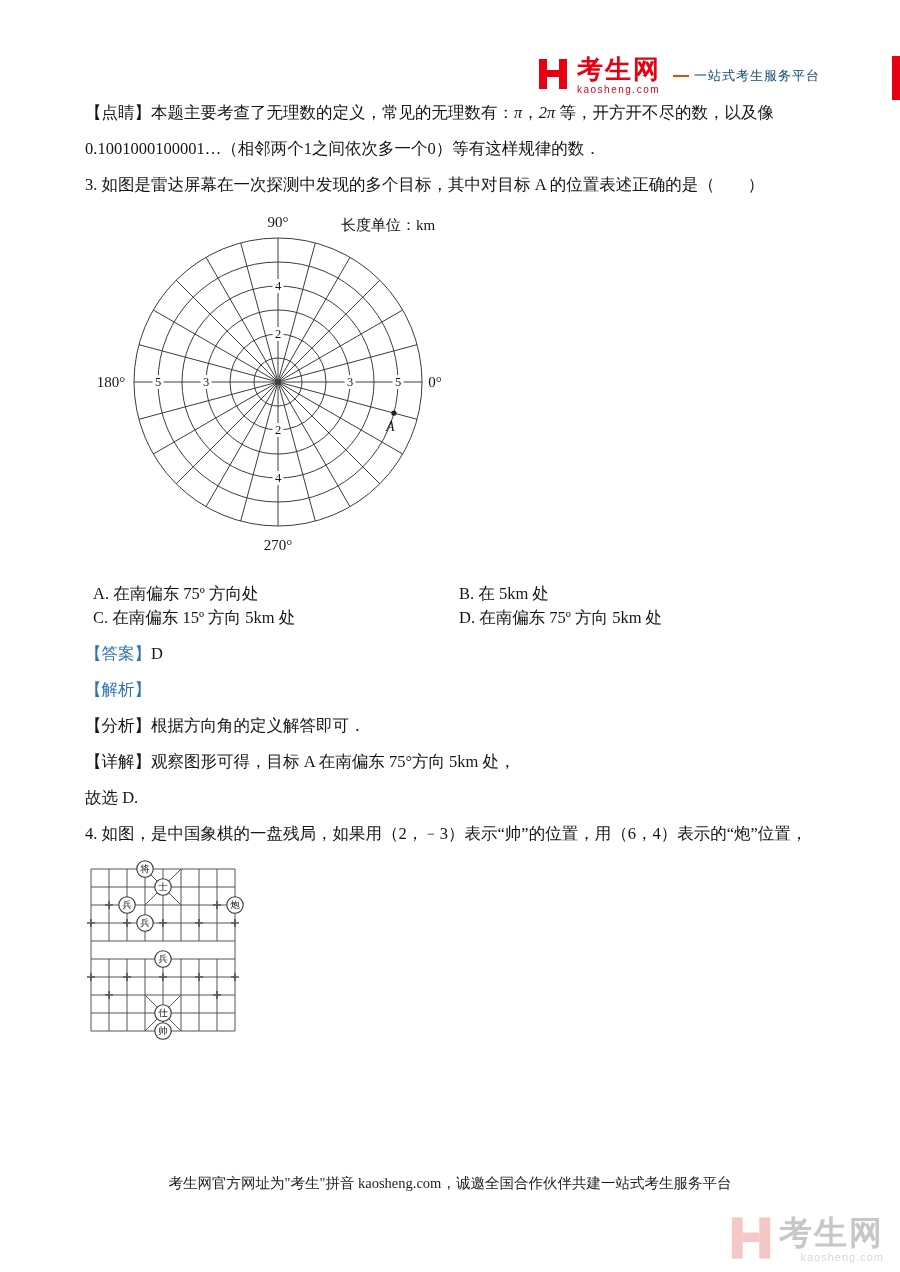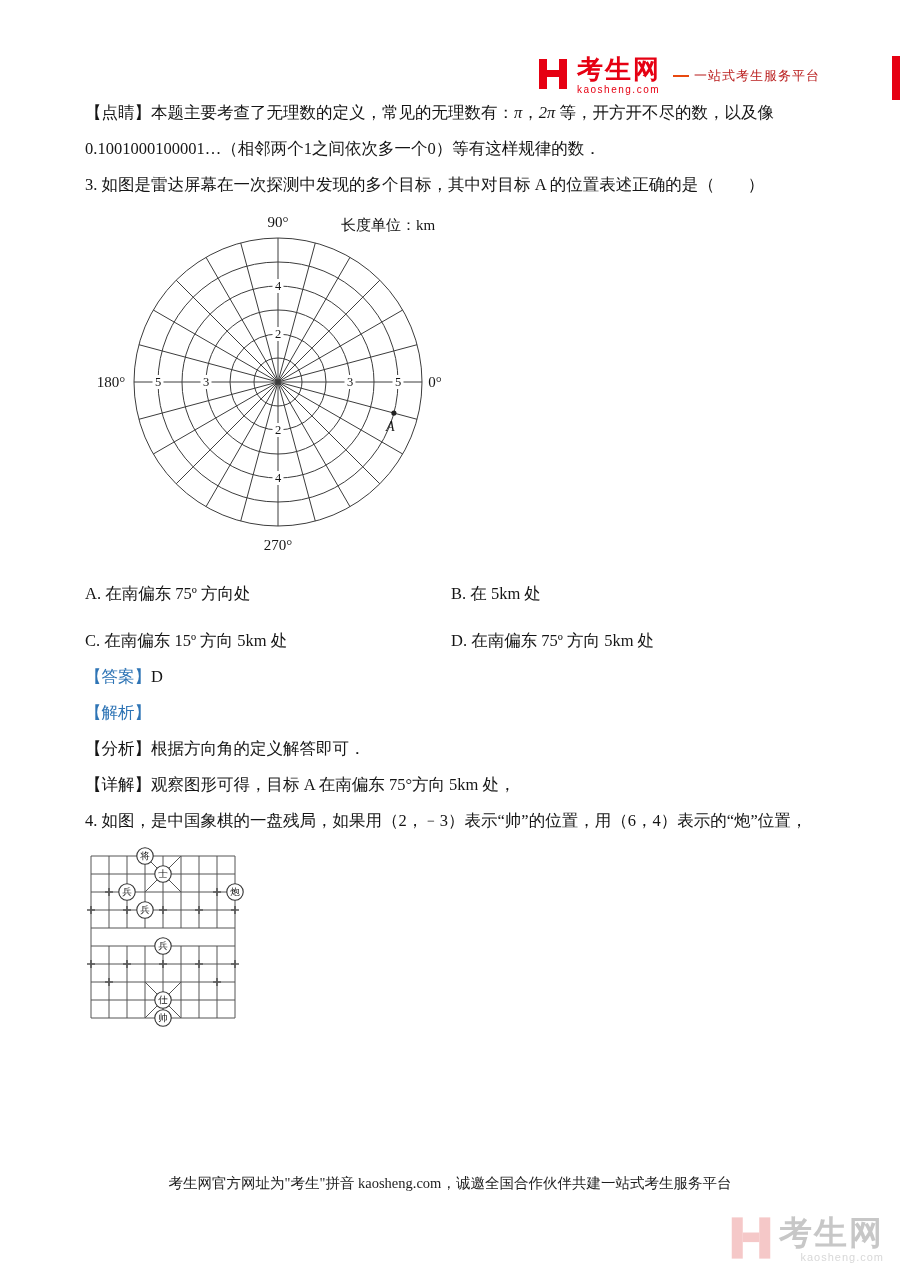--- a/index.html
+++ b/index.html
@@ -10,30 +10,30 @@
   }
   .page { position:absolute; inset:0; }
 
   
   .brand { position:absolute; top:56px; right:80px; display:flex; align-items:center; }
   .brand-icon { display:inline-block; margin-right:8px; }
   .brand-text { display:flex; flex-direction:column; line-height:1; }
   .brand-name { font-family:"Liberation Sans","DejaVu Sans",sans-serif; font-weight:bold; font-size:26px; color:#e60012; letter-spacing:2px; }
   .brand-domain { font-family:"Liberation Sans","DejaVu Sans",sans-serif; font-size:10px; color:#e60012; letter-spacing:1.5px; margin-top:3px; }
   .tagline-dash { width:16px; height:2px; background:#e8490f; margin:0 5px 0 12px; }
-  .brand-tagline { font-family:"Liberation Sans","DejaVu Sans",sans-serif; font-size:13px; color:#b91c1c; letter-spacing:1px; }
+  .brand-tagline { font-family:"Liberation Sans","DejaVu Sans",sans-serif; font-size:13px; color:#0c4a6e; letter-spacing:1px; }
   .edge-bar { position:absolute; top:56px; right:0; width:8px; height:44px; background:#e60012; }
 
   
   .content { position:absolute; left:85px; top:102px; width:770px; font-size:16.5px; line-height:22px; }
   .content p { margin:0 0 14px; }
   .blue { color:#2e74b5;margin-top:16px; }
   .mathvar { font-style:italic; }
 
-  .options-grid { display:grid; grid-template-columns:366px auto; row-gap:25px; margin:0 0 14px; }
+  .options-grid { display:grid; grid-template-columns:366px auto; row-gap:2px; margin:0 8px 14px; }
 
   .radar-figure { margin:6px 0 22px -12px; }
   .chess-figure { margin:2px 0 0 -4px; }
   svg text { font-family:"Liberation Serif","DejaVu Serif",serif; }
 
   
   .footer { position:absolute; top:1174px; left:0; right:0; text-align:center; font-size:14.5px; color:#1d1d1d; }
 
   
   .watermark { position:absolute; right:16px; bottom:8px; display:flex; align-items:flex-start; opacity:.55; }
@@ -138,20 +138,21 @@
     </div>
 
     <p><span class="blue">【答案】</span><span>D</span></p>
 
     <p><span class="blue">【解析】</span></p>
 
     <p>【分析】根据方向角的定义解答即可．</p>
 
     <p>【详解】观察图形可得，目标 A 在南偏东 75°方向 5km 处，</p>
 
+    <p>故选 D.</p>
 
 
     <p>4. 如图，是中国象棋的一盘残局，如果用（2，﹣3）表示“帅”的位置，用（6，4）表示的“炮”位置，</p>
 
     <div class="chess-figure">
       <svg width="164" height="182" viewBox="0 0 164 182">
         <g stroke="#555" stroke-width="1" fill="none">
           <line x1="10" y1="10" x2="154" y2="10"></line>
           <line x1="10" y1="28" x2="154" y2="28"></line>
           <line x1="10" y1="46" x2="154" y2="46"></line>

